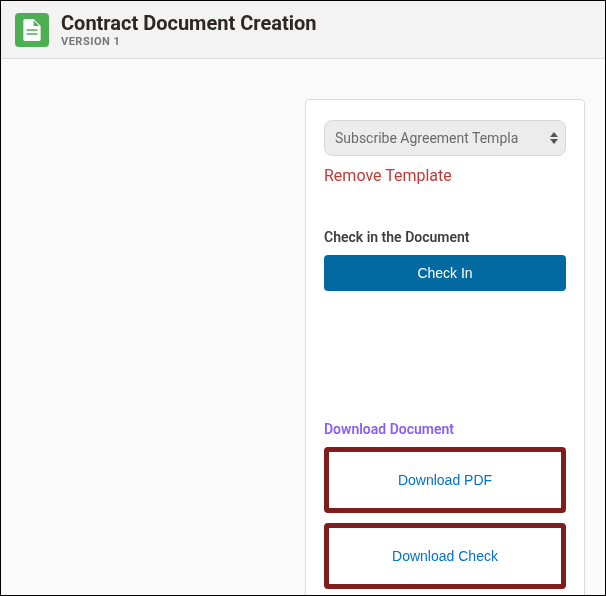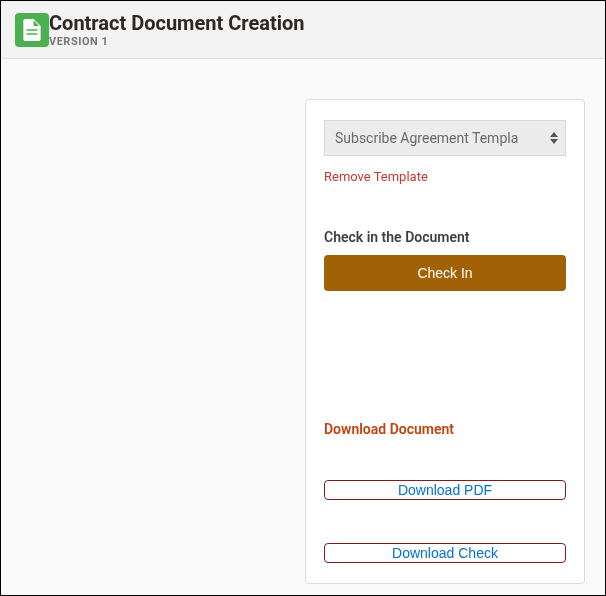--- a/index.html
+++ b/index.html
@@ -14,20 +14,21 @@
       height: 596px;
       overflow: hidden;
       border: 1px solid #000;
     }
     .header {
       background: #f3f3f3;
       border-bottom: 1px solid #dddbda;
       padding: 10px 14px;
       display: flex;
       align-items: center;
+      gap: 12px;
     }
     .doc-icon-wrapper {
       width: 34px;
       height: 34px;
       background: #4CAF50;
       border-radius: 4px;
       display: flex;
       align-items: center;
       justify-content: center;
       flex-shrink: 0;
@@ -73,21 +74,21 @@
       margin-bottom: 10px;
     }
     .select-wrap {
       position: relative;
       margin-bottom: 10px;
     }
     .select-box {
       width: 100%;
       background: #ececec;
       border: 1px solid #d8d8d8;
-      border-radius: 0;
+      border-radius: 8px;
       padding: 9px 24px 9px 10px;
       font-size: 14px;
       color: #6b6b6b;
       cursor: pointer;
       overflow: hidden;
       white-space: nowrap;
       text-overflow: clip;
     }
     .stepper {
       position: absolute;
@@ -105,56 +106,55 @@
       border-left: 4px solid transparent;
       border-right: 4px solid transparent;
     }
     .arrow-up {
       border-bottom: 5px solid #555;
     }
     .arrow-down {
       border-top: 5px solid #555;
     }
     .link-remove {
-      font-size: 13px;
+      font-size: 16px;
       color: #c23934;
       cursor: pointer;
       display: inline-block;
     }
     .section-checkin {
       margin-top: 44px;
     }
     .btn-primary {
       width: 100%;
-      background: #a16207;
+      background: #0369a1;
       color: #fff;
       border: none;
       border-radius: 4px;
       padding: 10px 0;
       font-size: 14px;
       font-weight: 500;
       cursor: pointer;
     }
     .section-download {
       margin-top: 130px;
     }
     .section-download .section-label {
-      color: #c2410c;
+      color: #8b5cf6;
     }
     .btn-outline {
       width: 100%;
       background: #fff;
       color: #0070d2;
-      border: 1px solid #7f1d1d;
+      border: 5px solid #7f1d1d;
       border-radius: 4px;
-      padding: 1px 0;
+      padding: 20px 0;
       font-size: 14px;
       cursor: pointer;
       margin-bottom: 10px;
-      margin-top: 33px;
     }
     .btn-outline:last-child {
       margin-bottom: 0;
     }
   </style>
 </head>
 <body>
 
 <div class="header">
   <div class="doc-icon-wrapper">

